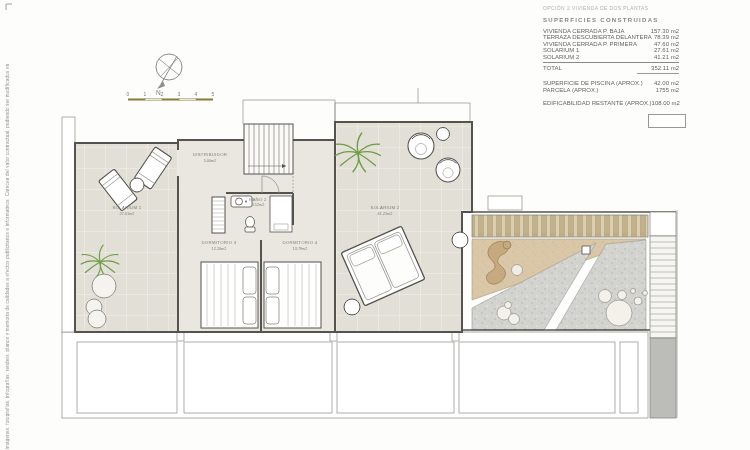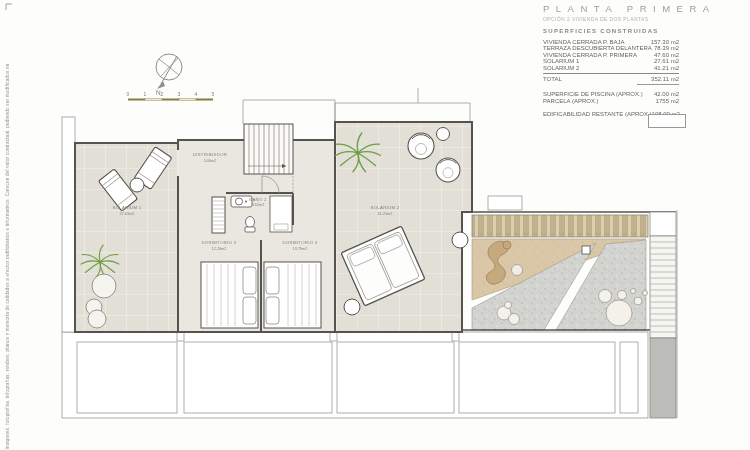--- a/index.html
+++ b/index.html
@@ -242,21 +242,20 @@
 
     <g>
       <rect x="650" y="212" width="26" height="24" fill="#ffffff" stroke="#8a8a84" stroke-width="0.8"></rect>
       <rect x="650" y="236" width="26" height="102" fill="#f6f5f1" stroke="#8a8a84" stroke-width="0.8"></rect>
       <path d="M650,242 H676 M650,248 H676 M650,254 H676 M650,260 H676 M650,266 H676 M650,272 H676 M650,278 H676 M650,284 H676 M650,290 H676 M650,296 H676 M650,302 H676 M650,308 H676 M650,314 H676 M650,320 H676 M650,326 H676 M650,332 H676" stroke="#9a9a94" stroke-width="0.6"></path>
       <rect x="650" y="338" width="26" height="80" fill="#bcbcb8" stroke="#8a8a84" stroke-width="0.8"></rect>
     </g>
   </svg>
 
   <div class="titleblock">
-    <div class="tb-title">PLANTA PRIMERA</div>
     <div class="tb-sub">OPCIÓN 2 VIVIENDA DE DOS PLANTAS</div>
     <div class="tb-section">SUPERFICIES CONSTRUIDAS</div>
     <div class="tb-rows">
       <div class="tb-row">
         <span>VIVIENDA CERRADA P. BAJA</span>
         <span class="val">157.30 m2</span>
       </div>
       <div class="tb-row">
         <span>TERRAZA DESCUBIERTA DELANTERA</span>
         <span class="val">78.39 m2</span>

